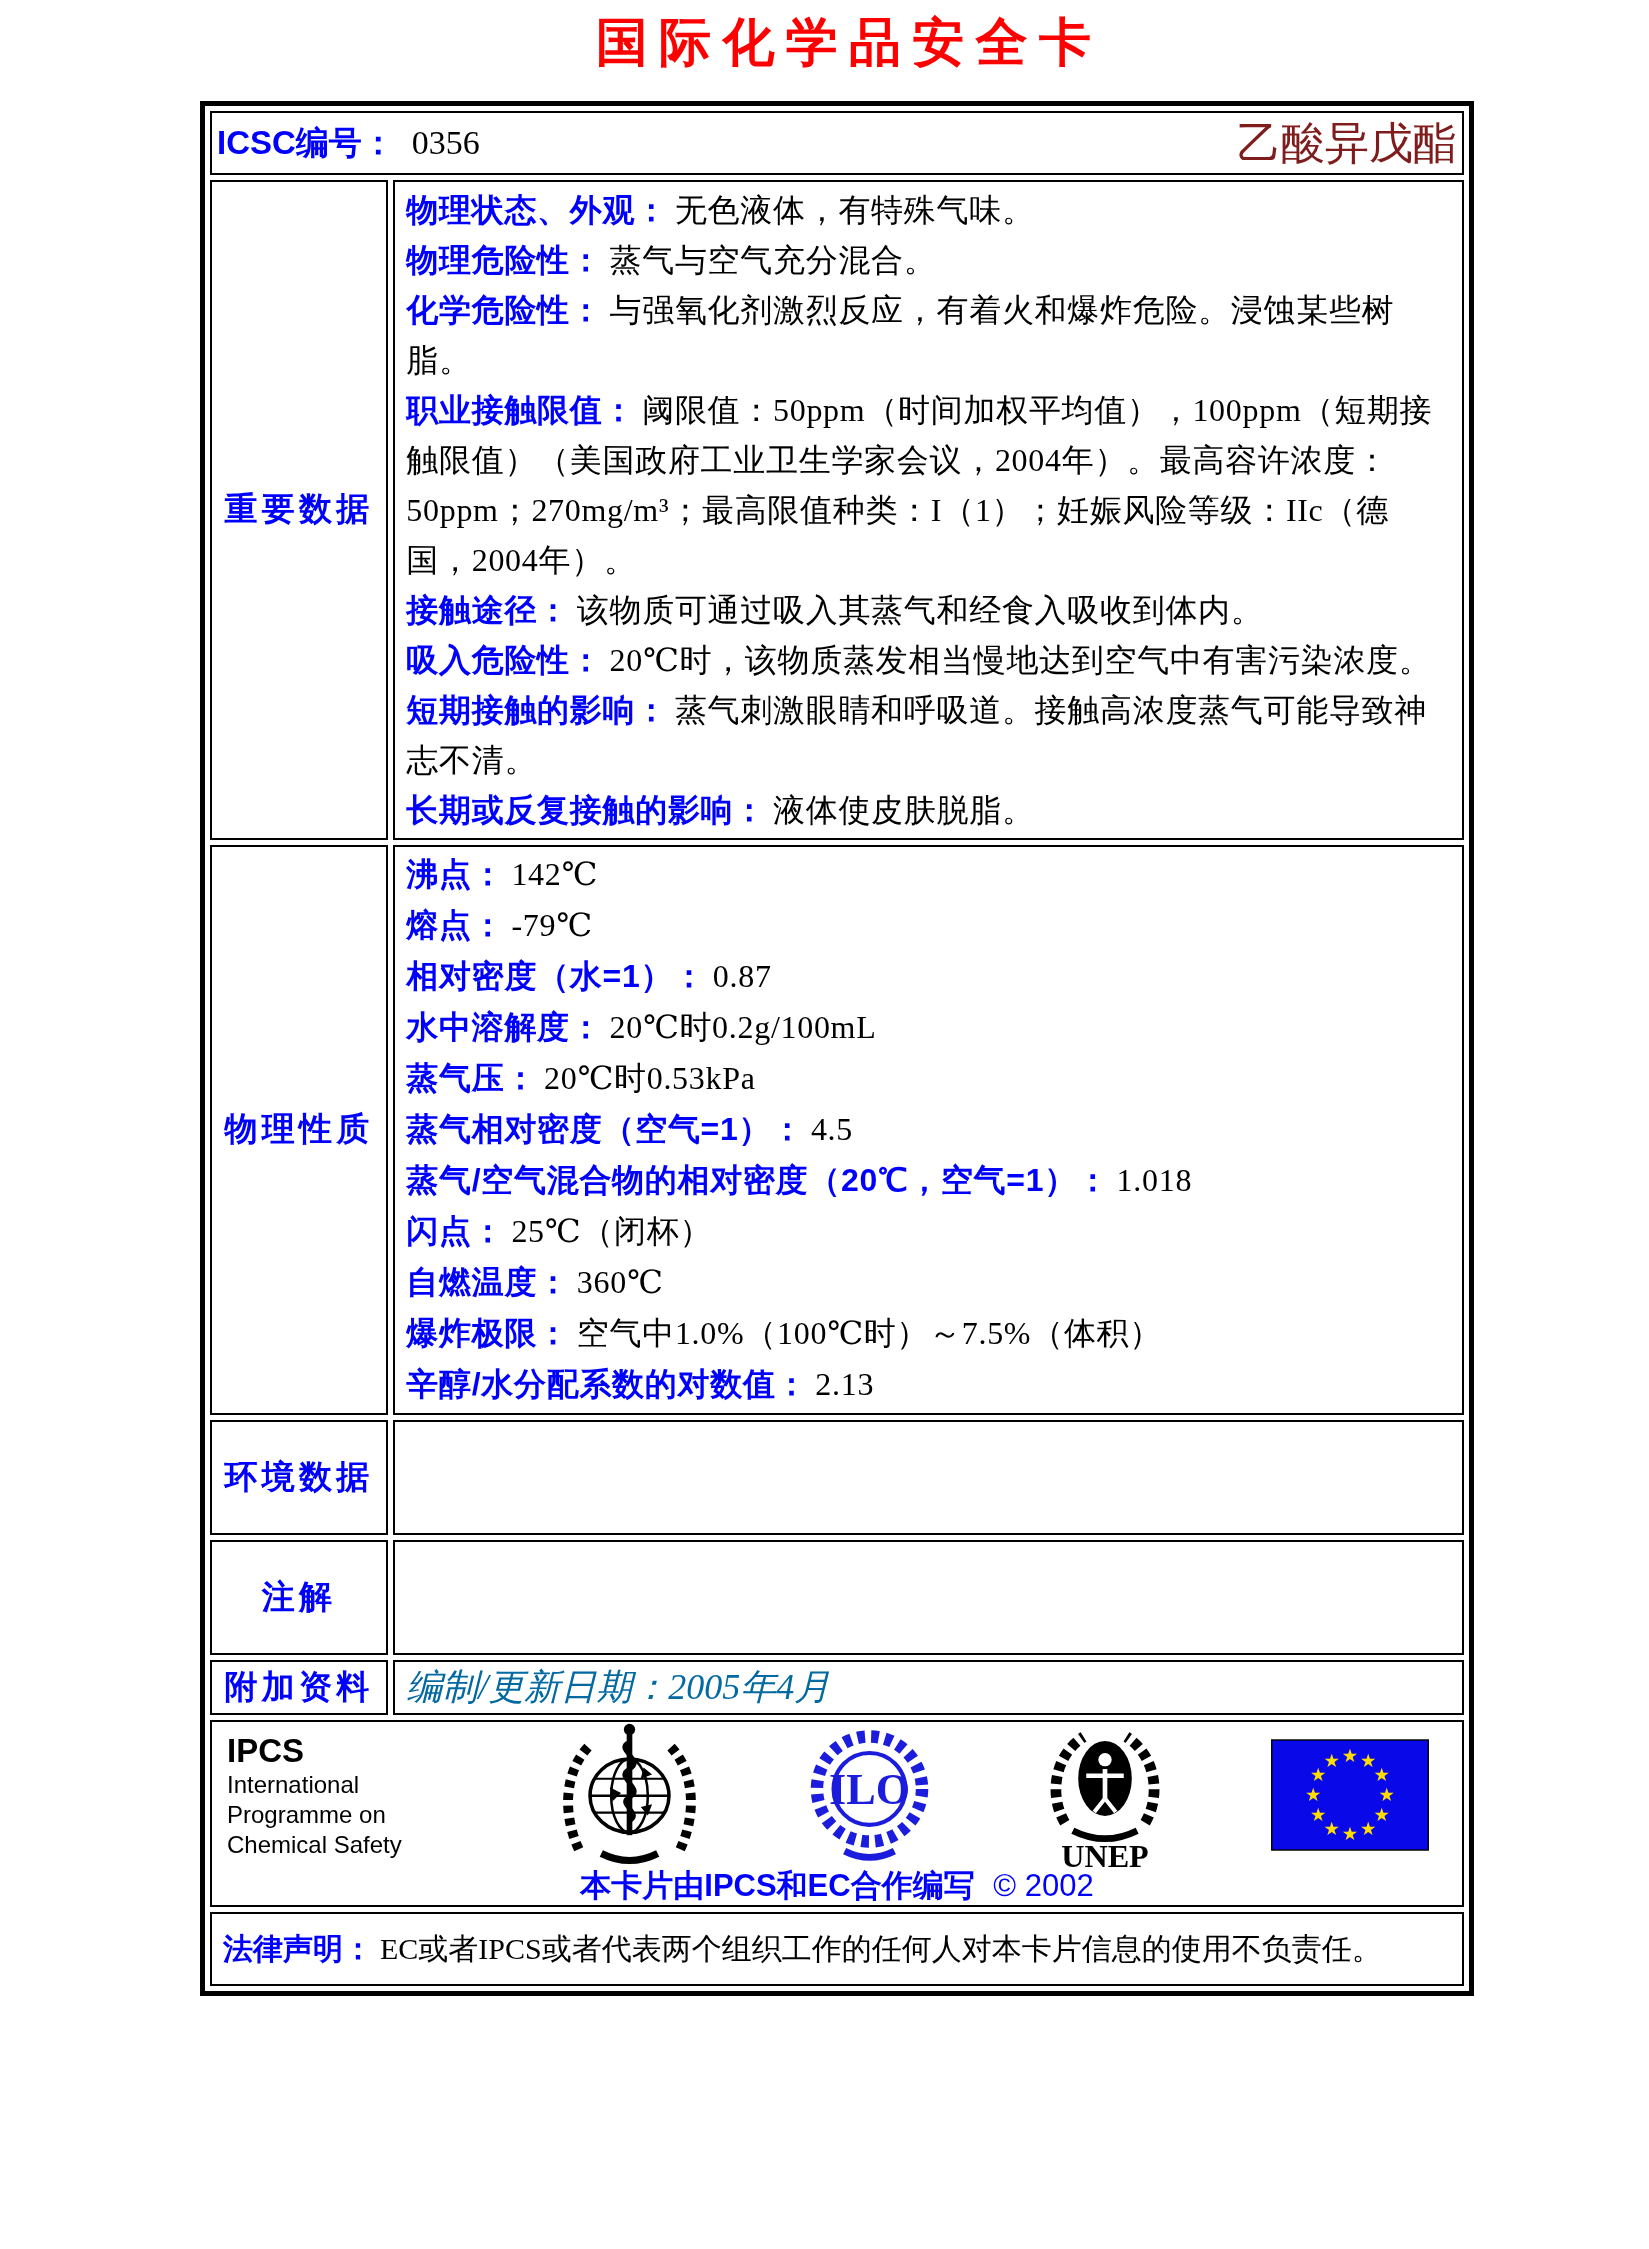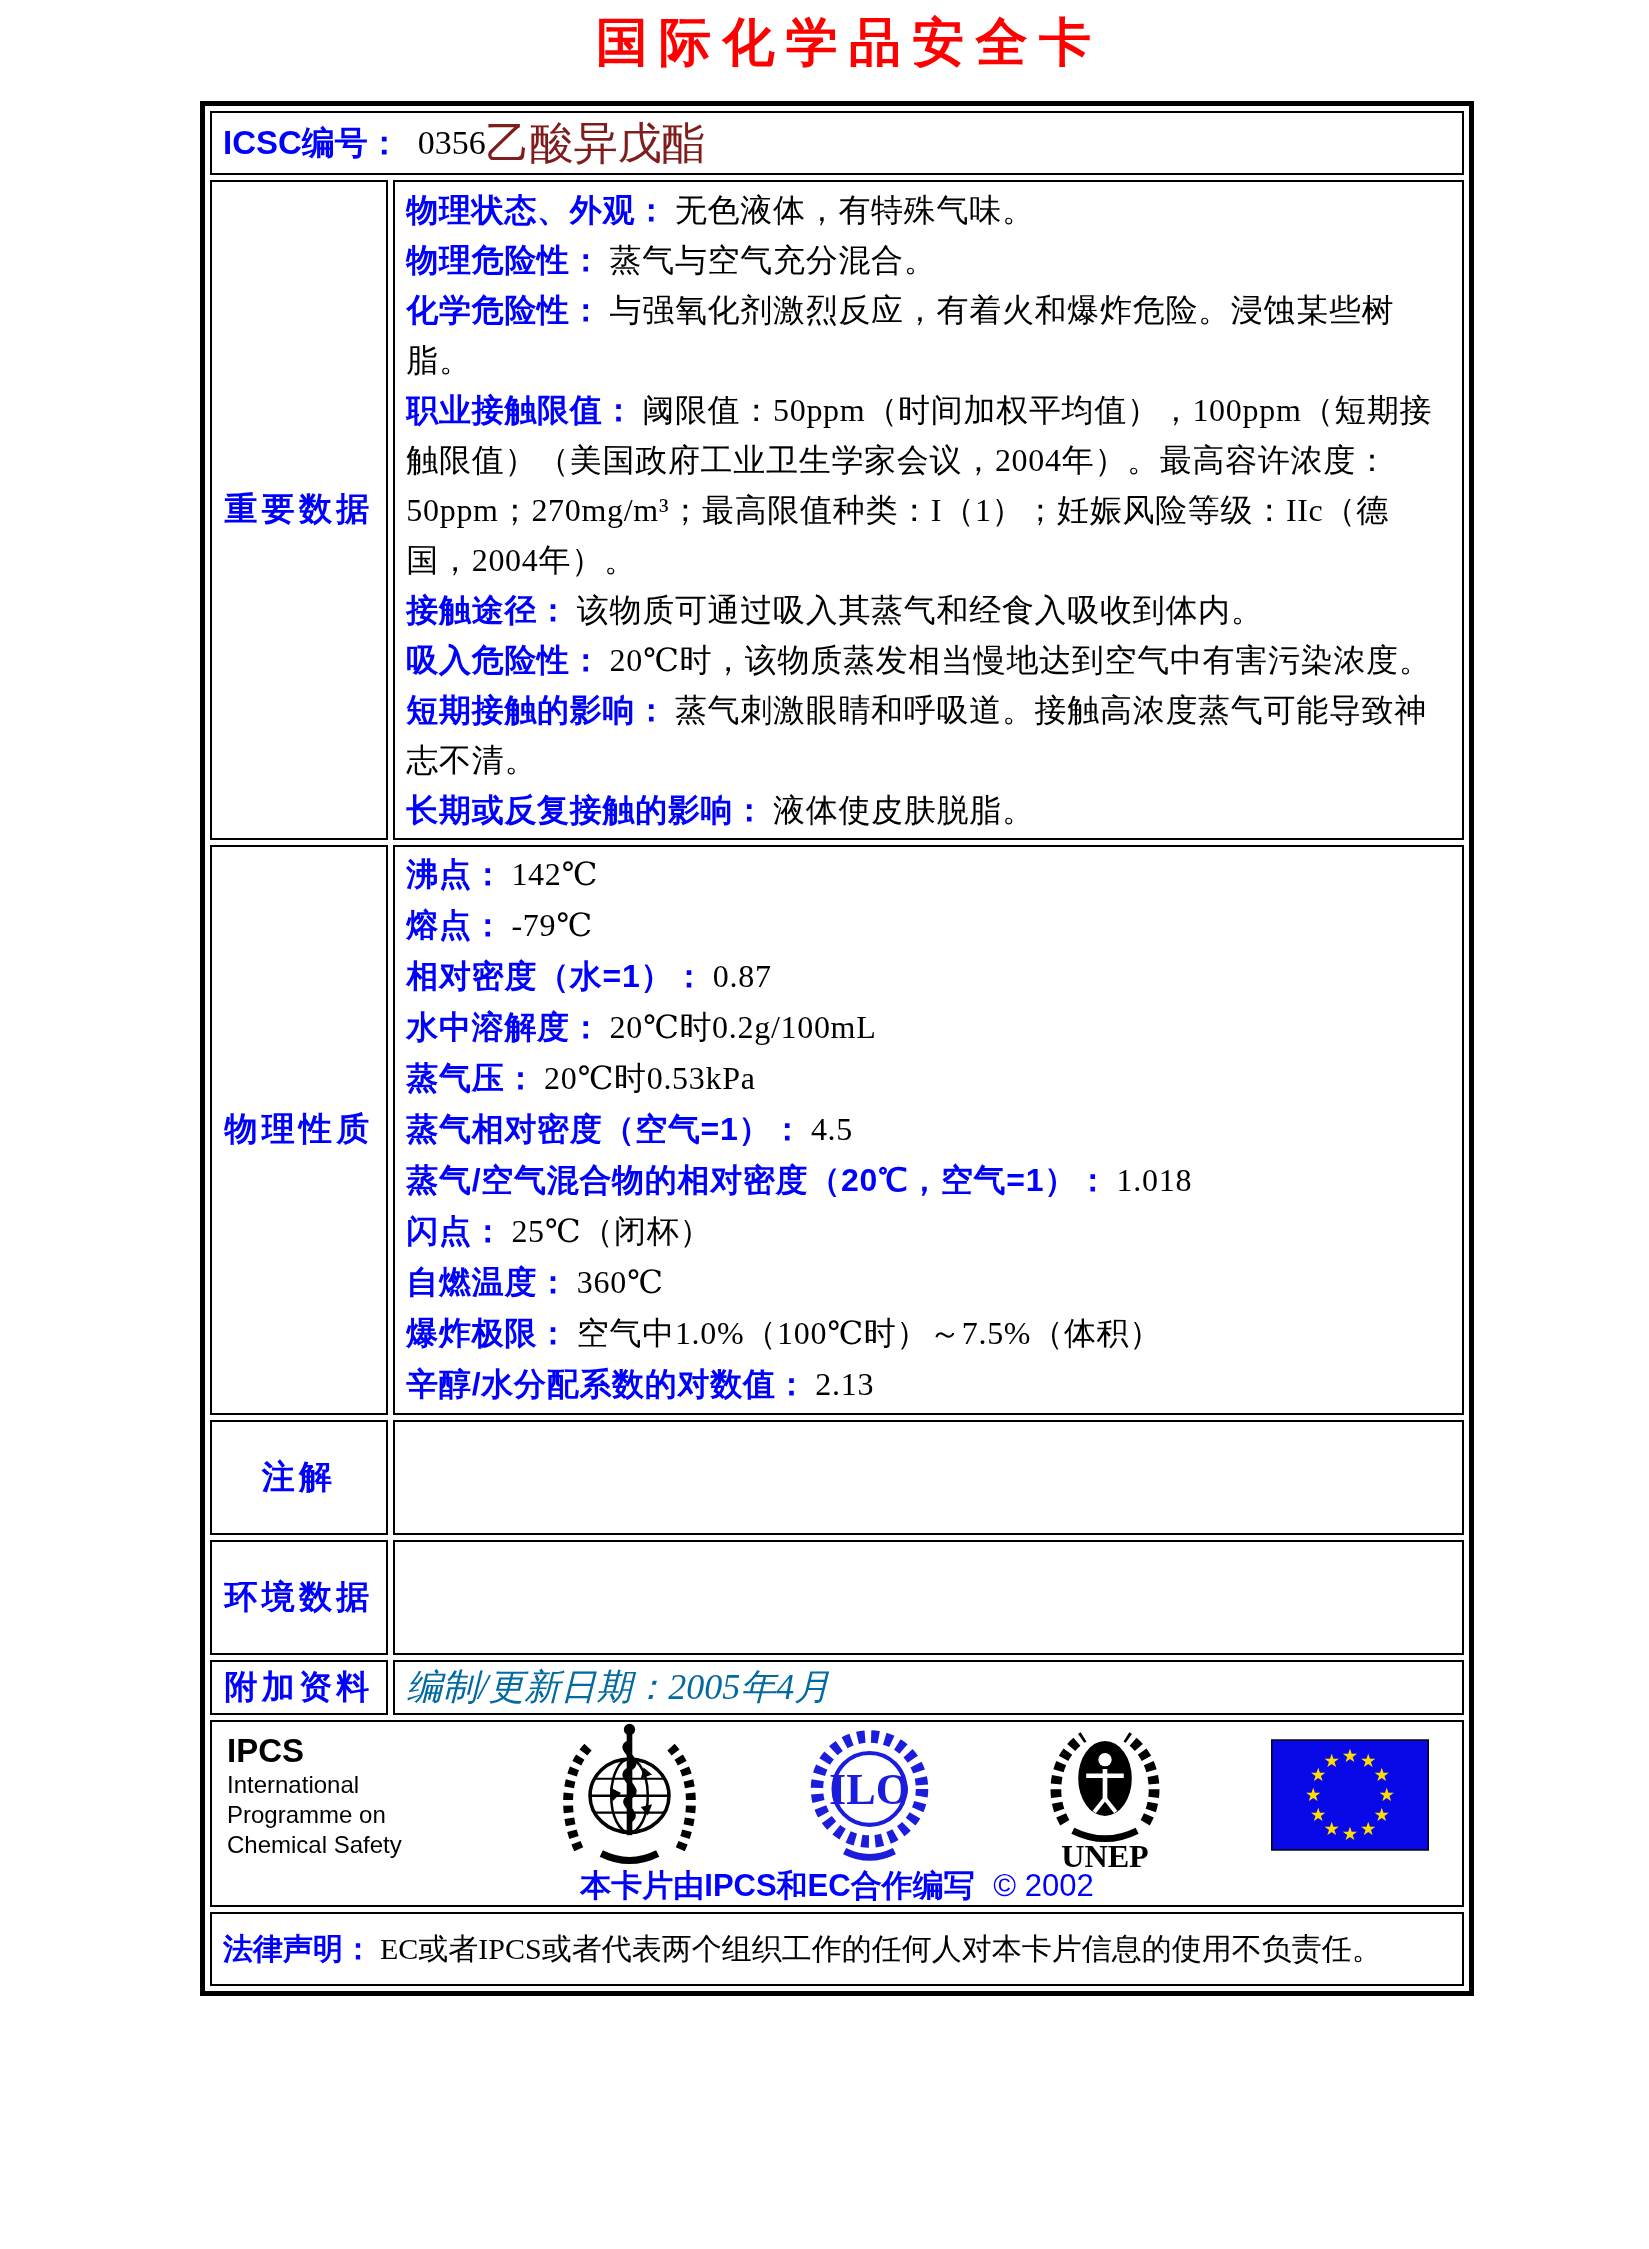--- a/index.html
+++ b/index.html
@@ -37,22 +37,22 @@
     text-align: center;
     vertical-align: middle;
     font-family: "Liberation Sans", "DejaVu Sans", sans-serif;
     font-weight: bold;
     color: #0000ff;
     font-size: 33px;
     letter-spacing: 4.2px;
   }
   td.content-cell { vertical-align: top; padding: 2.8px 11.3px; }
   .hdr-flex {
-    display: flex; align-items: center;
-    height: 58px; padding: 0 10px;
+    display: flex; justify-content: space-between; align-items: center;
+    height: 58px; padding: 0 4px;
   }
   .hdr-left { display: flex; align-items: center; }
   .hdr-label {
     font-family: "Liberation Sans", "DejaVu Sans", sans-serif;
     font-weight: bold; color: #0000ff; font-size: 33px;
   }
   .hdr-num { font-size: 34px; color: #000; margin-left: 17px; }
   .hdr-name { font-size: 44px; color: #7f1d1d; }
   .para { margin: 0; font-size: 32px; line-height: 50px; letter-spacing: 0.7px; }
   .pp .para { line-height: 51px; }
@@ -134,26 +134,26 @@
       <p class="para"><span class="plabel">蒸气相对密度（空气=1）：</span><span class="ptext">4.5</span></p>
       <p class="para"><span class="plabel">蒸气/空气混合物的相对密度（20℃，空气=1）：</span><span class="ptext">1.018</span></p>
       <p class="para"><span class="plabel">闪点：</span><span class="ptext">25℃（闭杯）</span></p>
       <p class="para"><span class="plabel">自燃温度：</span><span class="ptext">360℃</span></p>
       <p class="para"><span class="plabel">爆炸极限：</span><span class="ptext">空气中1.0%（100℃时）～7.5%（体积）</span></p>
       <p class="para"><span class="plabel">辛醇/水分配系数的对数值：</span><span class="ptext">2.13</span></p>
     </td>
   </tr>
 
   <tr>
+    <td class="label-cell" style="height:115px">环境数据</td>
+    <td class="content-cell"></td>
+  </tr>
+
+  <tr>
     <td class="label-cell" style="height:115px">注解</td>
-    <td class="content-cell"></td>
-  </tr>
-
-  <tr>
-    <td class="label-cell" style="height:115px">环境数据</td>
     <td class="content-cell"></td>
   </tr>
 
   <tr>
     <td class="label-cell" style="height:49px">附加资料</td>
     <td class="content-cell" style="vertical-align:middle">
       <span class="addl-line">编制/更新日期：2005年4月</span>
     </td>
   </tr>
 

